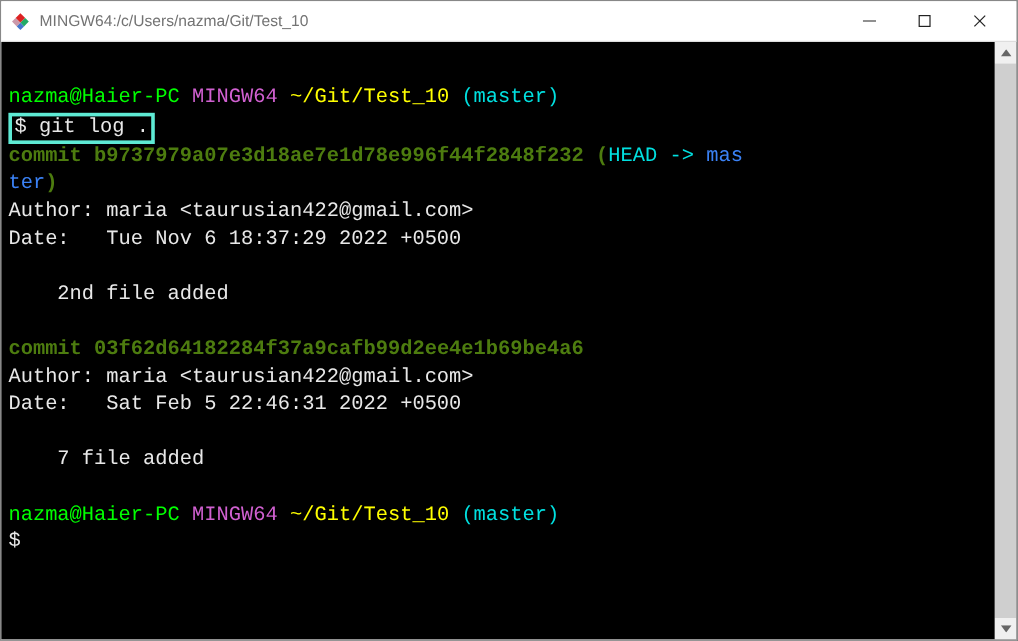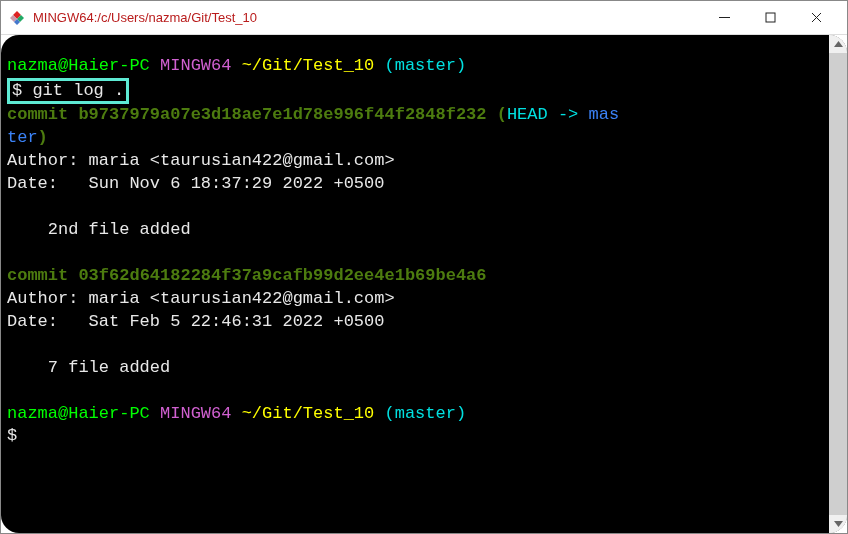--- a/index.html
+++ b/index.html
@@ -30,21 +30,21 @@
       position: relative;
     }
     .titlebar-icon svg {
       width: 16px;
       height: 16px;
     }
     .titlebar-title {
       flex: 1;
       font-family: 'Segoe UI', Tahoma, sans-serif;
       font-size: 13px;
-      color: #b91c1c;
+      color: #737373;
     }
     .titlebar-controls {
       display: flex;
       gap: 0;
     }
     .titlebar-btn {
       width: 46px;
       height: 30px;
       display: flex;
       align-items: center;
@@ -54,27 +54,26 @@
     }
     .titlebar-btn svg {
       width: 11px;
       height: 11px;
     }
     .terminal {
       background: #000;
       color: #ccc;
       width: 100%;
       height: calc(100% - 34px);
-      padding: 20px 6px 6px 6px;
+      padding: 36px 6px 6px 6px;
       font-size: 17px;
       line-height: 1.35;
       position: relative;
       font-family: Consolas, 'Courier New', monospace;
       overflow: hidden;
-      border-radius: 18px;
     }
     .scrollbar {
       position: absolute;
       right: 0;
       top: 0;
       bottom: 0;
       width: 18px;
       background: #f0f0f0;
     }
     .scrollbar-up {
@@ -154,21 +153,21 @@
     </div>
   </div>
 </div>
 
 <div class="terminal">
   <div class="term-line"><span class="c-green">nazma@Haier-PC</span> <span class="c-magenta">MINGW64</span> <span class="c-cyan">~/Git/Test_10</span> <span class="c-head-cyan">(master)</span></div>
   <div class="term-line"><span class="c-red-box"><span class="c-white">$</span> <span class="c-white">git log .</span></span></div>
   <div class="term-line"><span class="c-yellow">commit</span><span class="c-yellow"> </span><span class="c-yellow">b9737979a07e3d18ae7e1d78e996f44f2848f232</span><span class="c-yellow"> (</span><span class="c-head-cyan">HEAD -&gt; </span><span class="c-head-green">mas</span></div>
   <div class="term-line"><span class="c-head-green">ter</span><span class="c-yellow">)</span></div>
   <div class="term-line c-white">Author: maria &lt;taurusian422@gmail.com&gt;</div>
-  <div class="term-line c-white">Date:   Sun Nov 6 18:37:29 2022 +0500</div>
+  <div class="term-line c-white">Date:   Tue Nov 6 18:37:29 2022 +0500</div>
   <div class="term-line">&nbsp;</div>
   <div class="term-line c-white">    2nd file added</div>
   <div class="term-line">&nbsp;</div>
   <div class="term-line"><span class="c-yellow">commit</span><span class="c-yellow"> </span><span class="c-yellow">03f62d64182284f37a9cafb99d2ee4e1b69be4a6</span></div>
   <div class="term-line c-white">Author: maria &lt;taurusian422@gmail.com&gt;</div>
   <div class="term-line c-white">Date:   Sat Feb 5 22:46:31 2022 +0500</div>
   <div class="term-line">&nbsp;</div>
   <div class="term-line c-white">    7 file added</div>
   <div class="term-line">&nbsp;</div>
   <div class="term-line"><span class="c-green">nazma@Haier-PC</span> <span class="c-magenta">MINGW64</span> <span class="c-cyan">~/Git/Test_10</span> <span class="c-head-cyan">(master)</span></div>

